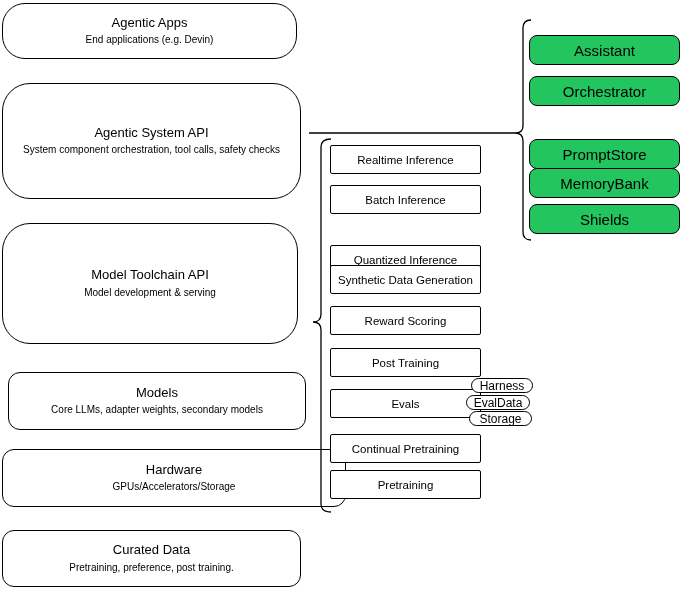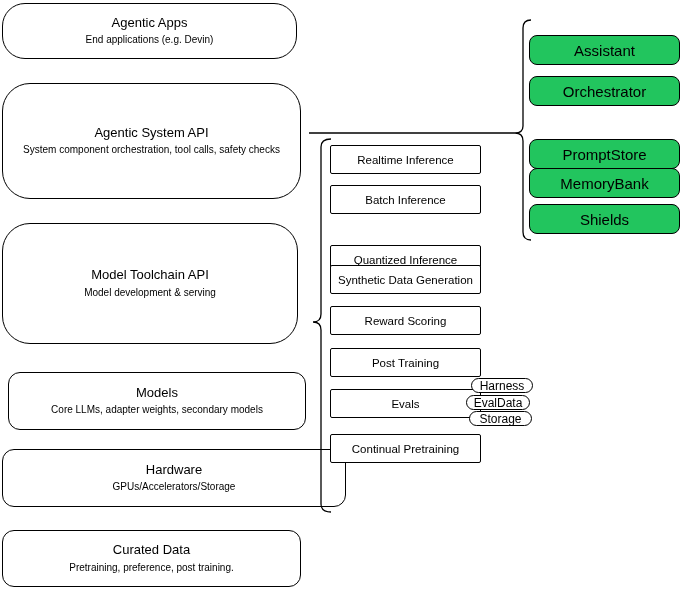--- a/index.html
+++ b/index.html
@@ -90,20 +90,23 @@
   </div>
   <div class="smallbox" style="top:348px;">
     <span>Post Training</span>
   </div>
   <div class="smallbox" style="top:389px;">
     <span>Evals</span>
   </div>
   <div class="smallbox" style="top:434px;">
     <span>Continual Pretraining</span>
   </div>
+  <div class="smallbox" style="top:470px;">
+    <span>Pretraining</span>
+  </div>
 
   <div class="pill" style="left:471px; top:378px; width:62px;">
     <span>Harness</span>
   </div>
   <div class="pill" style="left:466px; top:395px; width:64px;">
     <span>EvalData</span>
   </div>
   <div class="pill" style="left:469px; top:411px; width:63px;">
     <span>Storage</span>
   </div>

